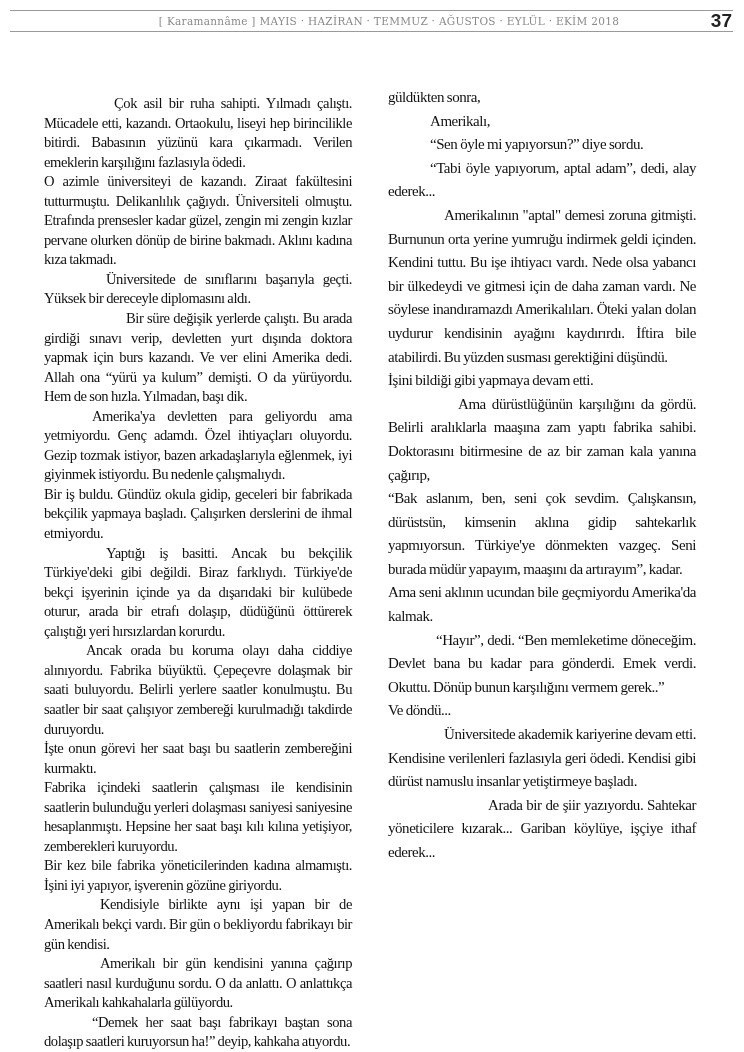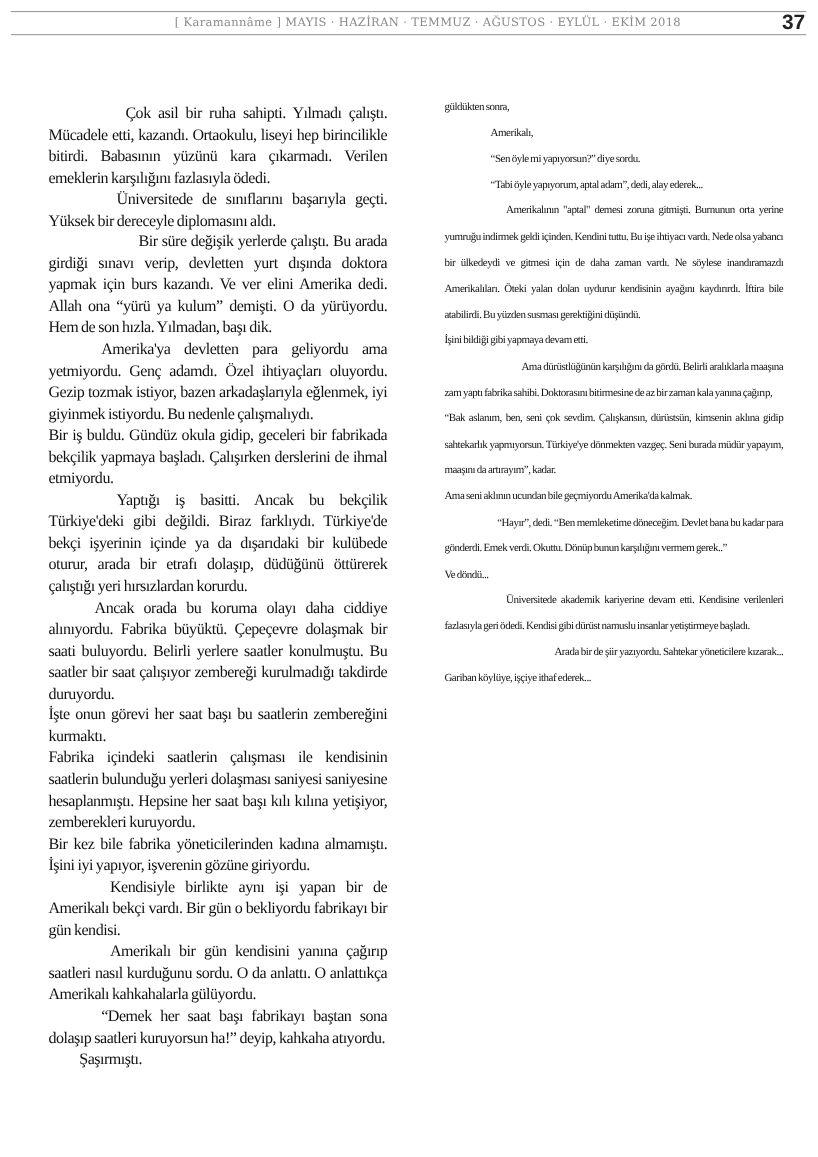--- a/index.html
+++ b/index.html
@@ -8,21 +8,21 @@
   .rule { position:absolute; left:10px; width:723px; height:1px; background:#9a9a9a; }
   .rule.top { top:10px; }
   .rule.bottom { top:31px; }
   .header-text { position:absolute; top:15px; left:0; width:744px; text-align:center;
     font-family:"DejaVu Serif", serif; font-size:10.5px; letter-spacing:0.3px; color:#8a8a8a; padding-left:34px; box-sizing:border-box; }
   .page-number { position:absolute; top:10px; right:12px; font-family:Liberation Sans, sans-serif; font-size:19px; color:#222; font-weight:bold; }
 
   .col { position:absolute; font-family:"Liberation Serif", serif; color:#111; text-align:justify; }
   .col p { margin:0; }
   .left { left:44px; top:94px; width:308px; font-size:14.6px; line-height:19.55px; }
-  .right { left:388px; top:86px; width:308px; font-size:10px; line-height:23.6px;margin-left:16px; }
+  .right { left:388px; top:86px; width:308px; font-size:15px; line-height:23.6px; }
   .condensed { letter-spacing:-0.45px; word-spacing:-0.5px; }
   .i1 { text-indent:28px; }
   .i3 { text-indent:56px; }
   .i4 { text-indent:70px; }
   .i5 { text-indent:82px; }
   .i6 { text-indent:62px; }
   .i7 { text-indent:48px; }
   .i8 { text-indent:100px; }
   .i10 { text-indent:42px; }
 </style>
@@ -31,20 +31,21 @@
 
 <div class="header">
   <div class="rule top"></div>
   <div class="header-text">[ Karamannâme ]   MAYIS · HAZİRAN · TEMMUZ · AĞUSTOS · EYLÜL · EKİM   2018</div>
   <div class="page-number">37</div>
   <div class="rule bottom"></div>
 </div>
 
 <div class="col left condensed">
   <p class="i4">Çok asil bir ruha sahipti. Yılmadı çalıştı. Mücadele etti, kazandı. Ortaokulu, liseyi hep birincilikle bitirdi. Babasının yüzünü kara çıkarmadı. Verilen emeklerin karşılığını fazlasıyla ödedi.</p>
+  <p>O azimle üniversiteyi de kazandı. Ziraat fakültesini tutturmuştu. Delikanlılık çağıydı. Üniversiteli olmuştu. Etrafında prensesler kadar güzel, zengin mi zengin kızlar pervane olurken dönüp  de birine bakmadı. Aklını kadına kıza takmadı.</p>
   <p class="i6">Üniversitede de sınıflarını başarıyla geçti. Yüksek bir dereceyle diplomasını aldı.</p>
   <p class="i5">Bir süre değişik yerlerde çalıştı. Bu arada girdiği sınavı verip, devletten yurt dışında doktora yapmak için burs kazandı. Ve ver elini Amerika dedi. Allah ona “yürü ya kulum” demişti. O da yürüyordu. Hem de son hızla. Yılmadan, başı dik.</p>
   <p class="i7">Amerika'ya devletten para geliyordu ama yetmiyordu. Genç adamdı. Özel ihtiyaçları oluyordu. Gezip tozmak istiyor, bazen arkadaşlarıyla eğlenmek, iyi giyinmek istiyordu. Bu nedenle çalışmalıydı.</p>
   <p>Bir iş buldu. Gündüz okula gidip, geceleri bir fabrikada bekçilik yapmaya başladı. Çalışırken derslerini de ihmal etmiyordu.</p>
   <p class="i6">Yaptığı iş basitti. Ancak bu bekçilik Türkiye'deki gibi değildi. Biraz farklıydı. Türkiye'de bekçi işyerinin içinde ya da dışarıdaki bir kulübede oturur, arada bir etrafı dolaşıp, düdüğünü öttürerek çalıştığı yeri hırsızlardan korurdu.</p>
   <p class="i10">Ancak orada bu koruma olayı daha ciddiye alınıyordu. Fabrika büyüktü. Çepeçevre dolaşmak bir saati buluyordu. Belirli yerlere saatler konulmuştu. Bu saatler bir saat çalışıyor zembereği kurulmadığı takdirde duruyordu.</p>
   <p>İşte onun görevi her saat başı bu saatlerin zembereğini kurmaktı.</p>
   <p>Fabrika içindeki saatlerin çalışması ile kendisinin saatlerin bulunduğu yerleri dolaşması saniyesi saniyesine hesaplanmıştı. Hepsine her saat başı kılı kılına yetişiyor, zemberekleri kuruyordu.</p>
   <p>Bir kez bile fabrika yöneticilerinden kadına almamıştı. İşini iyi yapıyor, işverenin gözüne giriyordu.</p>
   <p class="i3">Kendisiyle birlikte aynı işi yapan bir de Amerikalı bekçi vardı. Bir gün o bekliyordu fabrikayı bir gün kendisi.</p>

